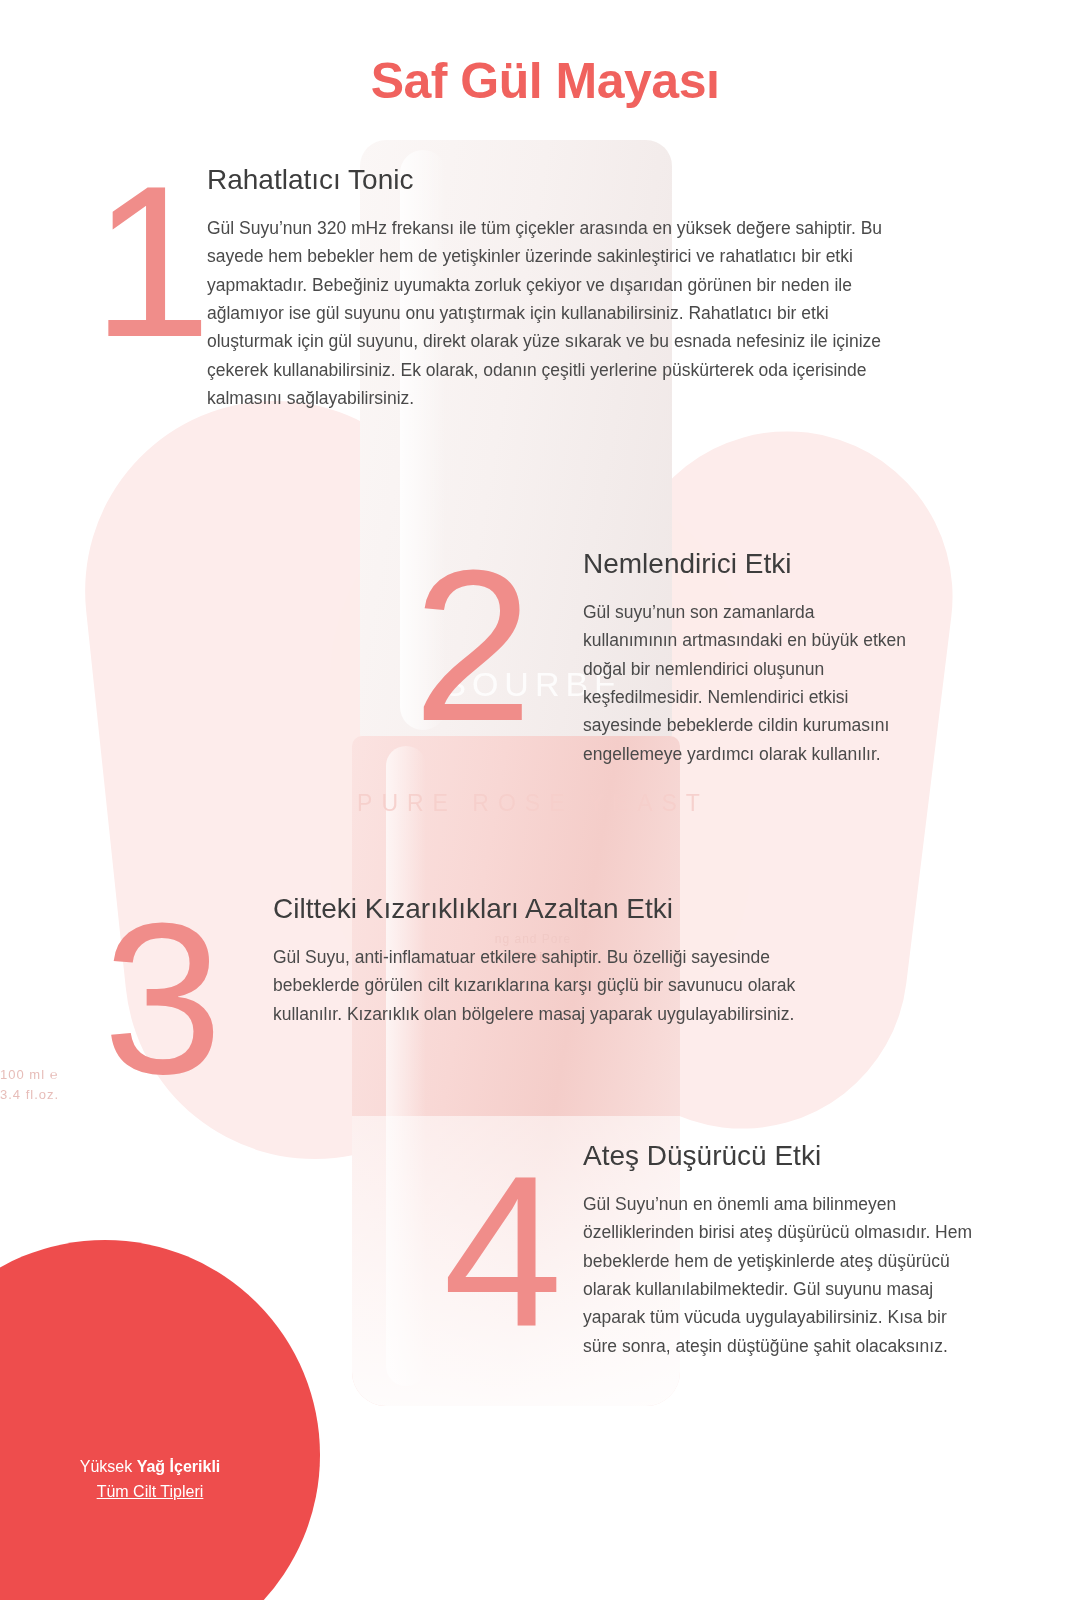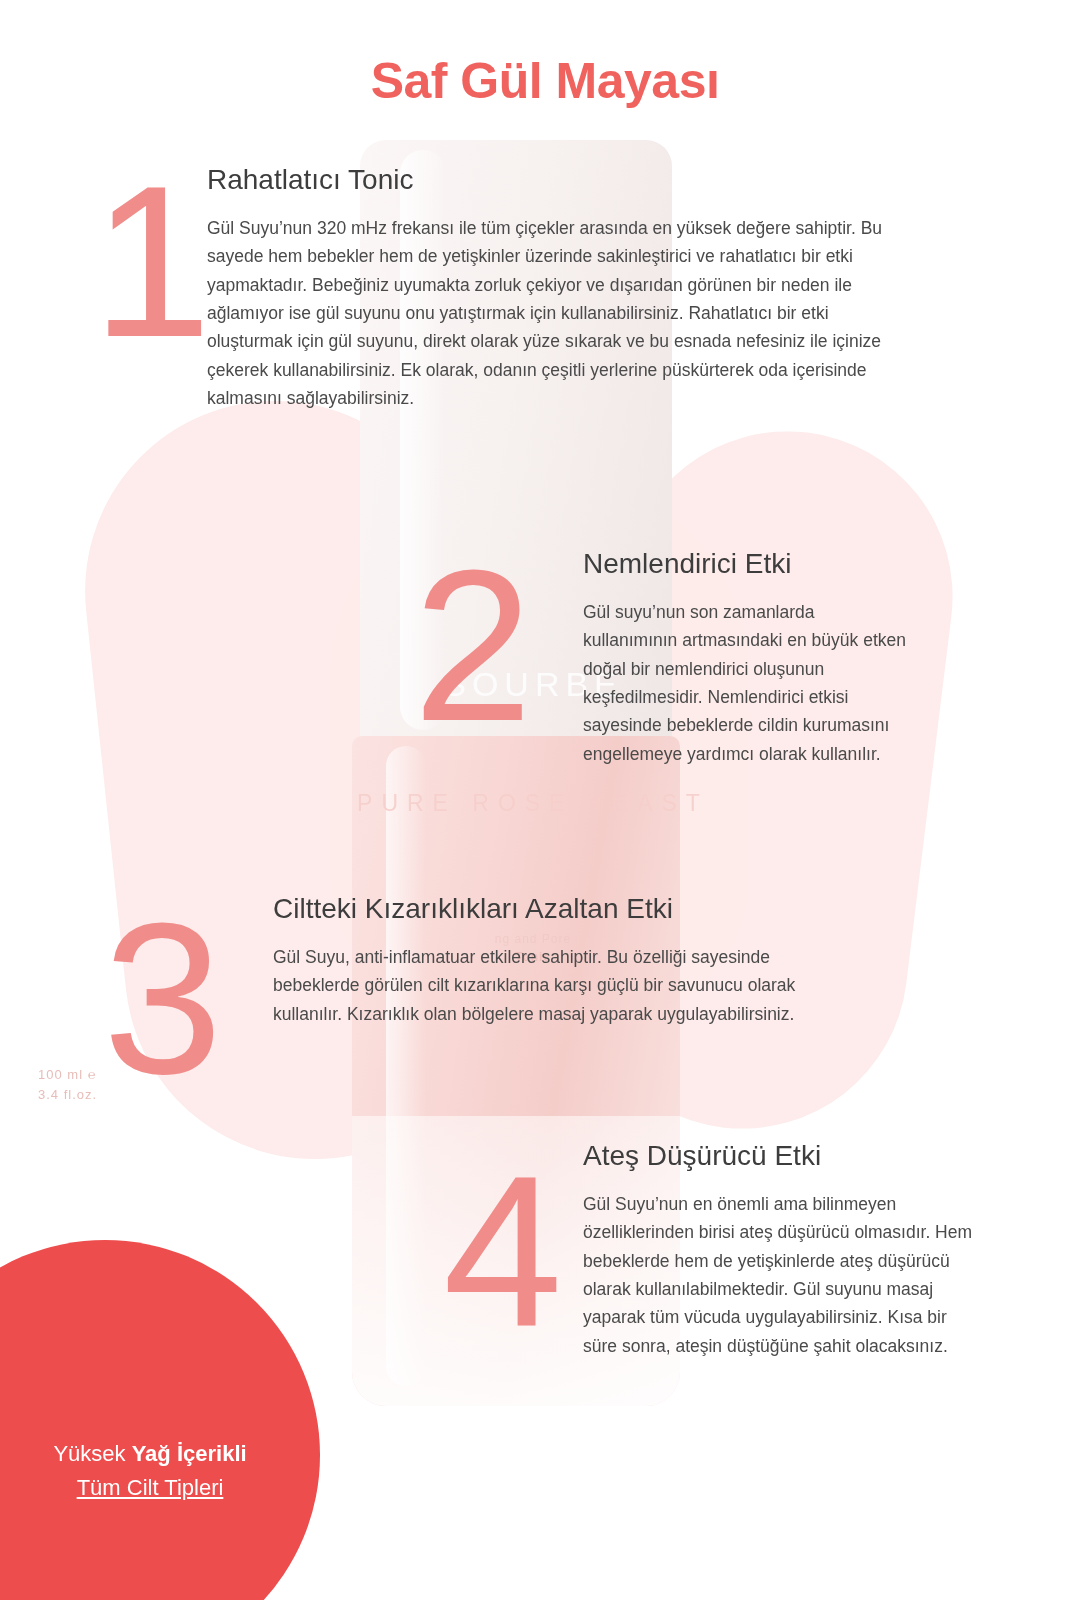--- a/index.html
+++ b/index.html
@@ -135,21 +135,20 @@
     opacity: 0.85;
   }
   .brand-desc b { color:#ecbcb7; font-weight:700; }
   .brand-vol {
     top: 1065px;
     font-size: 13px;
     letter-spacing: 1px;
     color: #e7bdb9;
     line-height: 1.5;
     text-align: left;
-    padding-left: 38px;
     width: auto;
   }
 
   
   .red-circle {
     position: absolute;
     left: -110px;
     bottom: -70px;
     width: 430px;
     height: 430px;
@@ -157,21 +156,21 @@
     background: #ee4d4d;
   }
   .circle-caption {
     position: absolute;
     left: 20px;
     bottom: 95px;
     width: 260px;
     text-align: center;
     color: #ffffff;
     line-height: 1.55;
-    font-size: 22px;
+    font-size: 16px;
   }
   .circle-caption .line1 { font-weight: 400; }
   .circle-caption .line1 b { font-weight: 700; }
   .circle-caption .line2 { font-weight: 400; text-decoration: underline; }
 
   
   .content { position: absolute; inset: 0; }
 
   .title {
     position: absolute;

